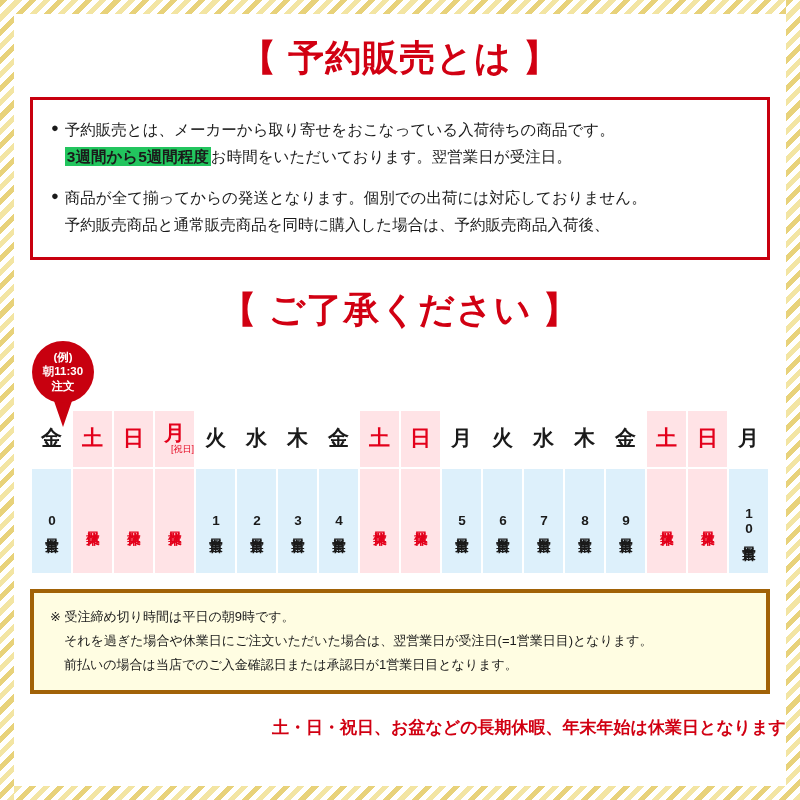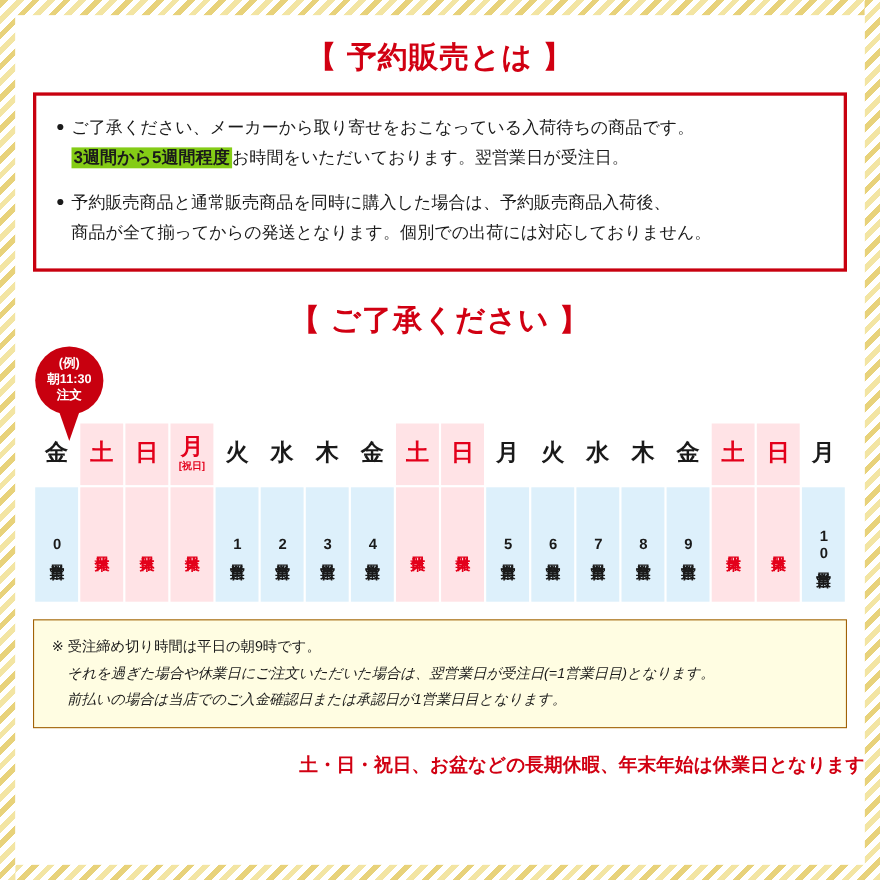--- a/index.html
+++ b/index.html
@@ -38,21 +38,21 @@
     width: 772px; height: 772px;
     background: #ffffff;
     z-index: 1;
   }
 
   
   .section-title {
     text-align: center;
     color: #d10012;
     font-weight: bold;
-    font-size: 27px;
+    font-size: 36px;
     letter-spacing: 1px;
   }
   #title-yoyaku { margin-top: 20px; }
   #title-eigyo  { margin-top: 26px; }
 
   
   .red-box {
     margin: 14px 16px 0 16px;
     border: 3px solid #c8000f;
     background: #ffffff;
@@ -70,21 +70,21 @@
   .bullet-mark {
     flex: 0 0 auto;
     font-size: 13px;
     line-height: 1.9;
     margin-right: 6px;
     color: #1a1a1a;
   }
   .bullet-body { flex: 1 1 auto; }
   .bullet-body .line { display: block; white-space: nowrap; }
   .marker {
-    background: #84cc16;
+    background: #22c55e;
     padding: 1px 2px;
     font-weight: bold;
   }
 
   
   .example-wrap {
     position: relative;
     height: 0;
   }
   .example-bubble {
@@ -133,22 +133,23 @@
   }
   .cal-day {
     height: 56px;
     font-size: 21px;
     font-weight: bold;
     line-height: 1.05;
   }
   .cal-day .sub {
     display: block;
     font-size: 9px;
-    font-weight: bold;
+    font-weight: normal;
     margin-top: 1px;
+    text-align: right;
   }
   .cal-count {
     height: 104px;
     font-size: 13.5px;
     line-height: 1.32;
     font-weight: bold;
   }
   .cal-count .vtext {
     display: block;
     writing-mode: vertical-rl;
@@ -159,29 +160,29 @@
   
   .d-normal { background: #ffffff; color: #1a1a1a; }
   .d-rest   { background: #ffe3e6; color: #e3001b; }
   .c-normal { background: #ddf0fb; color: #1a1a1a; }
   .c-rest   { background: #ffe3e6; color: #e3001b; }
 
   
   .note-box {
     margin: 14px 16px 0 16px;
     background: #fffde2;
-    border: 1px solid #a16207;
+    border: 4px solid #a16207;
     padding: 12px 16px 13px 16px;
     box-sizing: border-box;
     font-size: 13px;
     color: #1a1a1a;
     line-height: 1.85;
   }
   .note-box .line { display: block; white-space: nowrap; }
-  .note-box .line.indent { padding-left: 14px; font-style: italic; }
+  .note-box .line.indent { padding-left: 14px; }
 
   
   .footer-note {
     margin-top: 22px;
     text-align: right;
     color: #d10012;
     font-weight: bold;
     font-size: 17px;
   }
 </style>
@@ -195,30 +196,30 @@
 
 <div class="page">
 
   <div class="section-title" id="title-yoyaku">【 予約販売とは 】</div>
 
   <div class="red-box">
 
     <div class="bullet-row">
       <span class="bullet-mark">●</span>
       <span class="bullet-body">
-        <span class="line">ご了承ください、メーカーから取り寄せをおこなっている入荷待ちの商品です。</span>
+        <span class="line">予約販売とは、メーカーから取り寄せをおこなっている入荷待ちの商品です。</span>
         <span class="line"><span class="marker">3週間から5週間程度</span><span>お時間をいただいております。翌営業日が受注日。</span></span>
       </span>
     </div>
 
     <div class="bullet-row">
       <span class="bullet-mark">●</span>
       <span class="bullet-body">
+        <span class="line">商品が全て揃ってからの発送となります。個別での出荷には対応しておりません。</span>
         <span class="line">予約販売商品と通常販売商品を同時に購入した場合は、予約販売商品入荷後、</span>
-        <span class="line">商品が全て揃ってからの発送となります。個別での出荷には対応しておりません。</span>
       </span>
     </div>
 
   </div>
 
   <div class="section-title" id="title-eigyo">【 ご了承ください 】</div>
 
   <div class="example-wrap">
     <div class="bubble-tail"></div>
     <div class="example-bubble">

